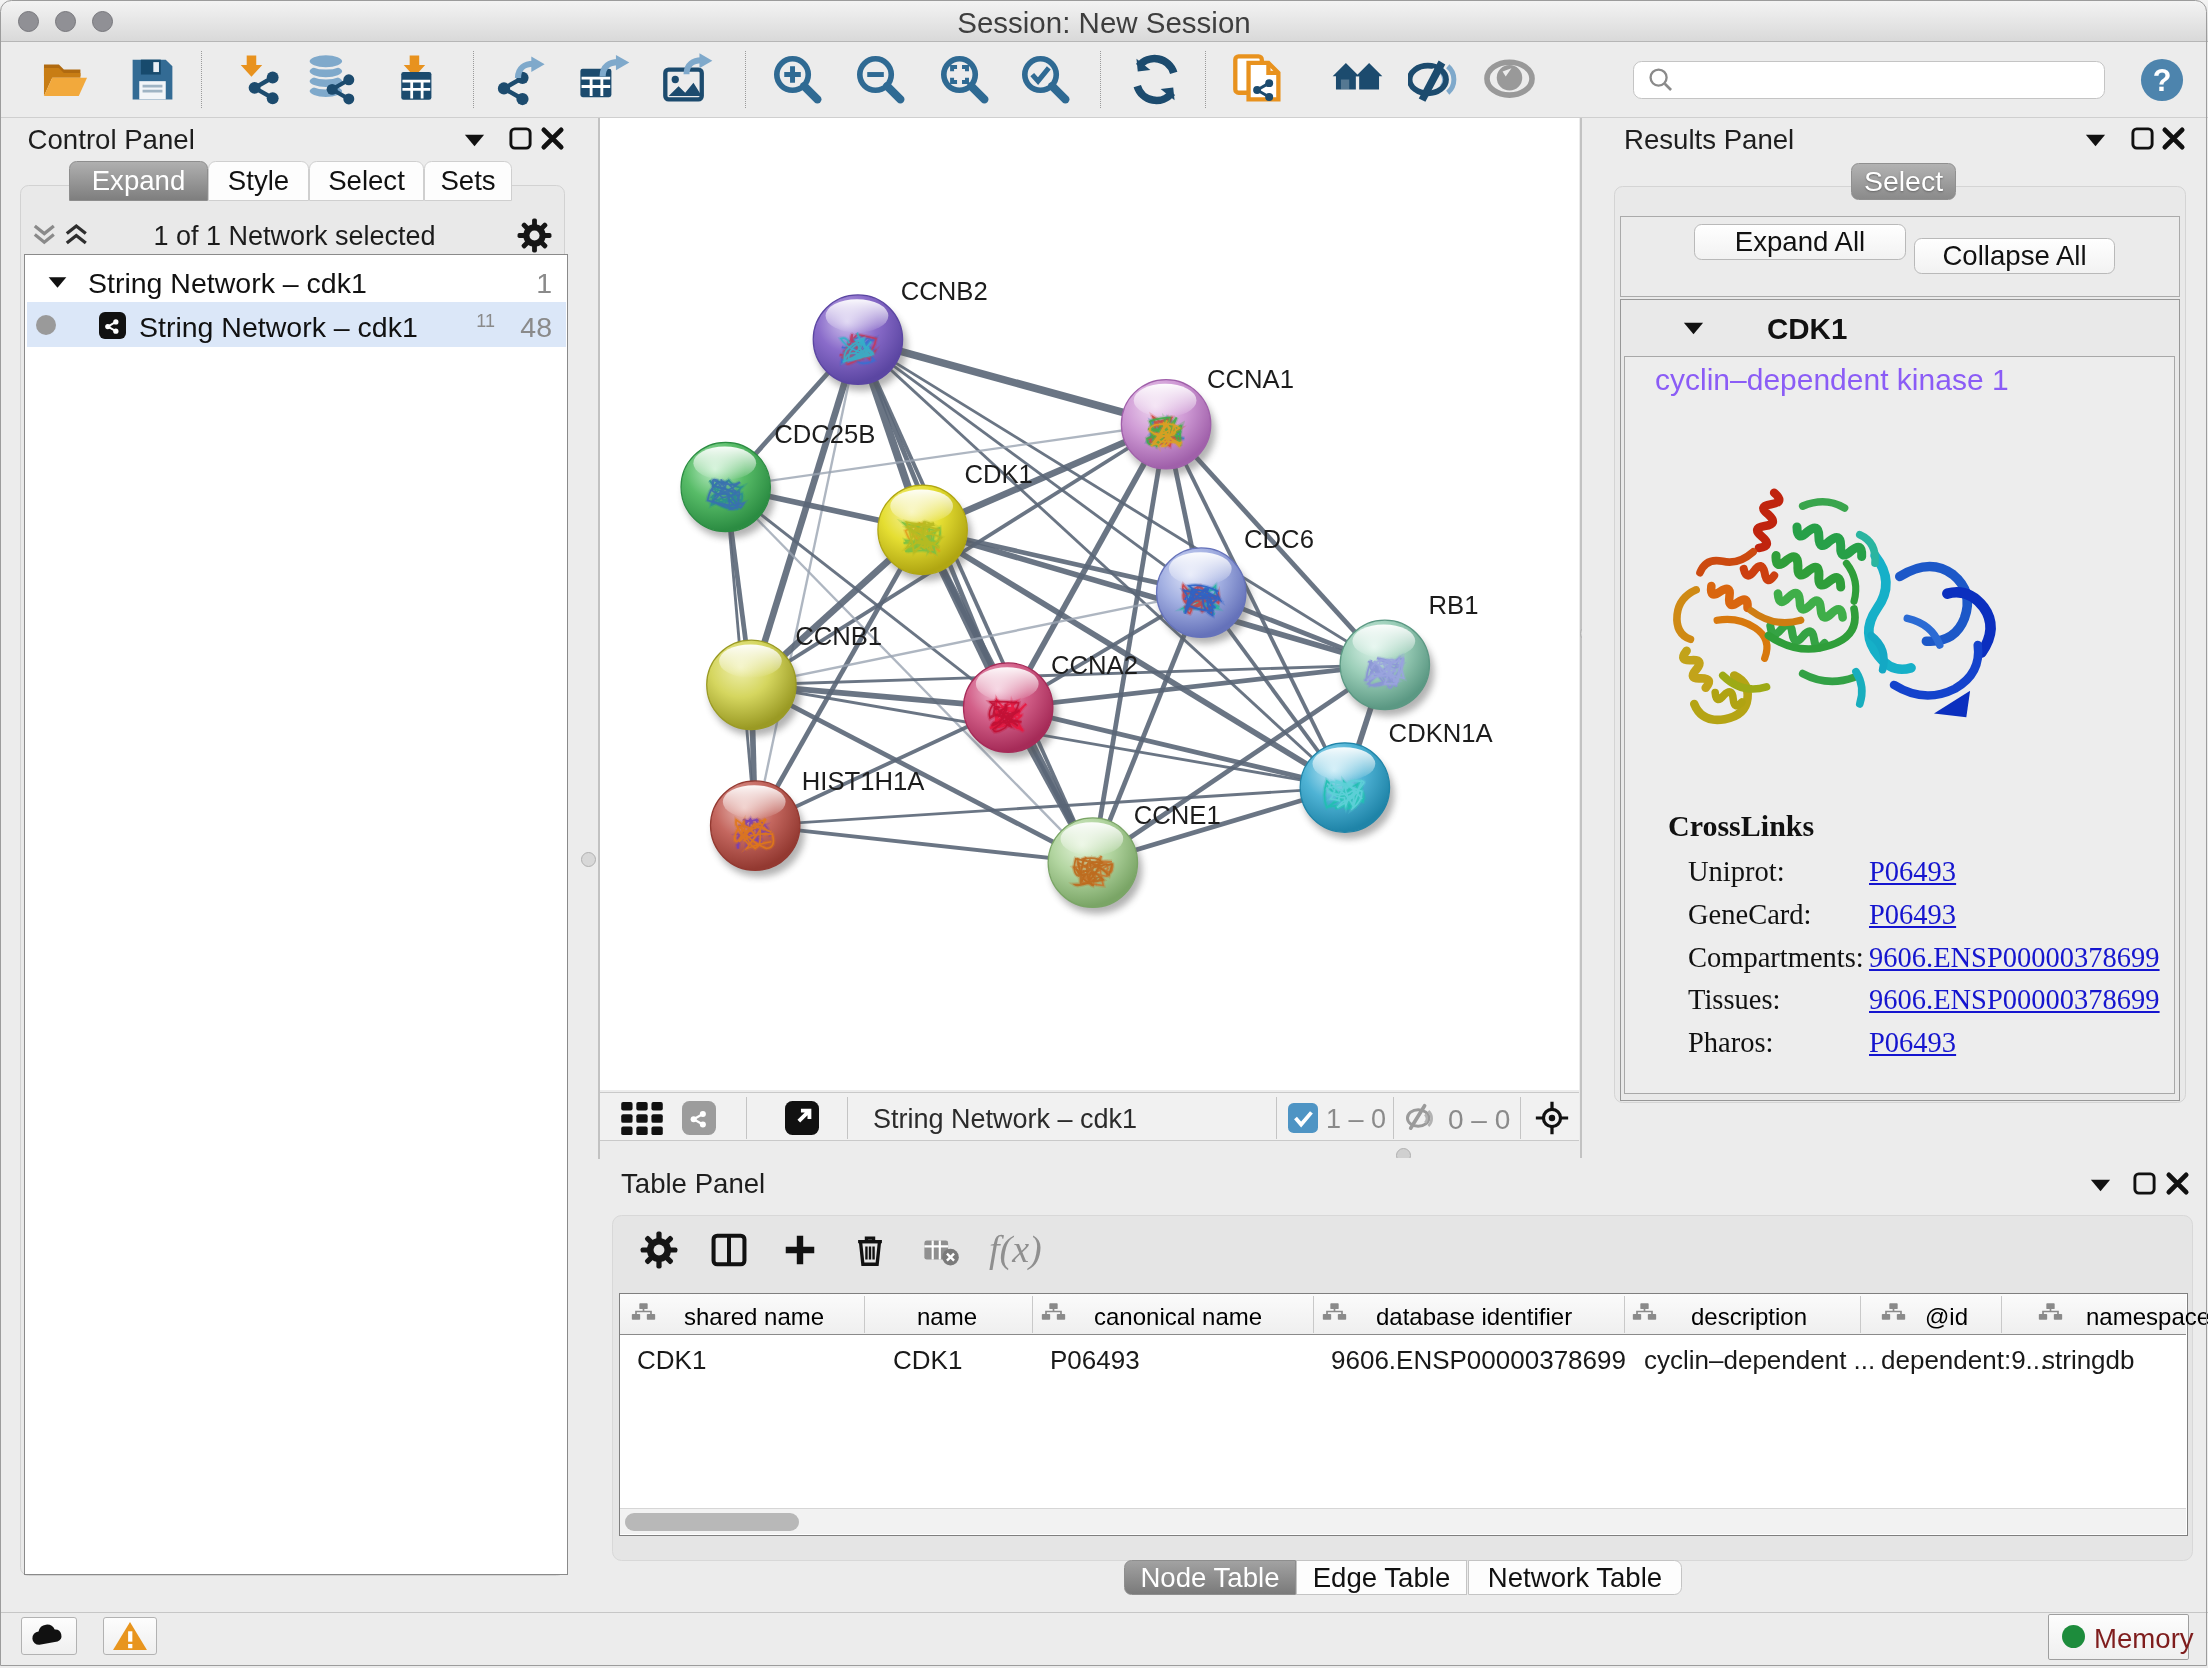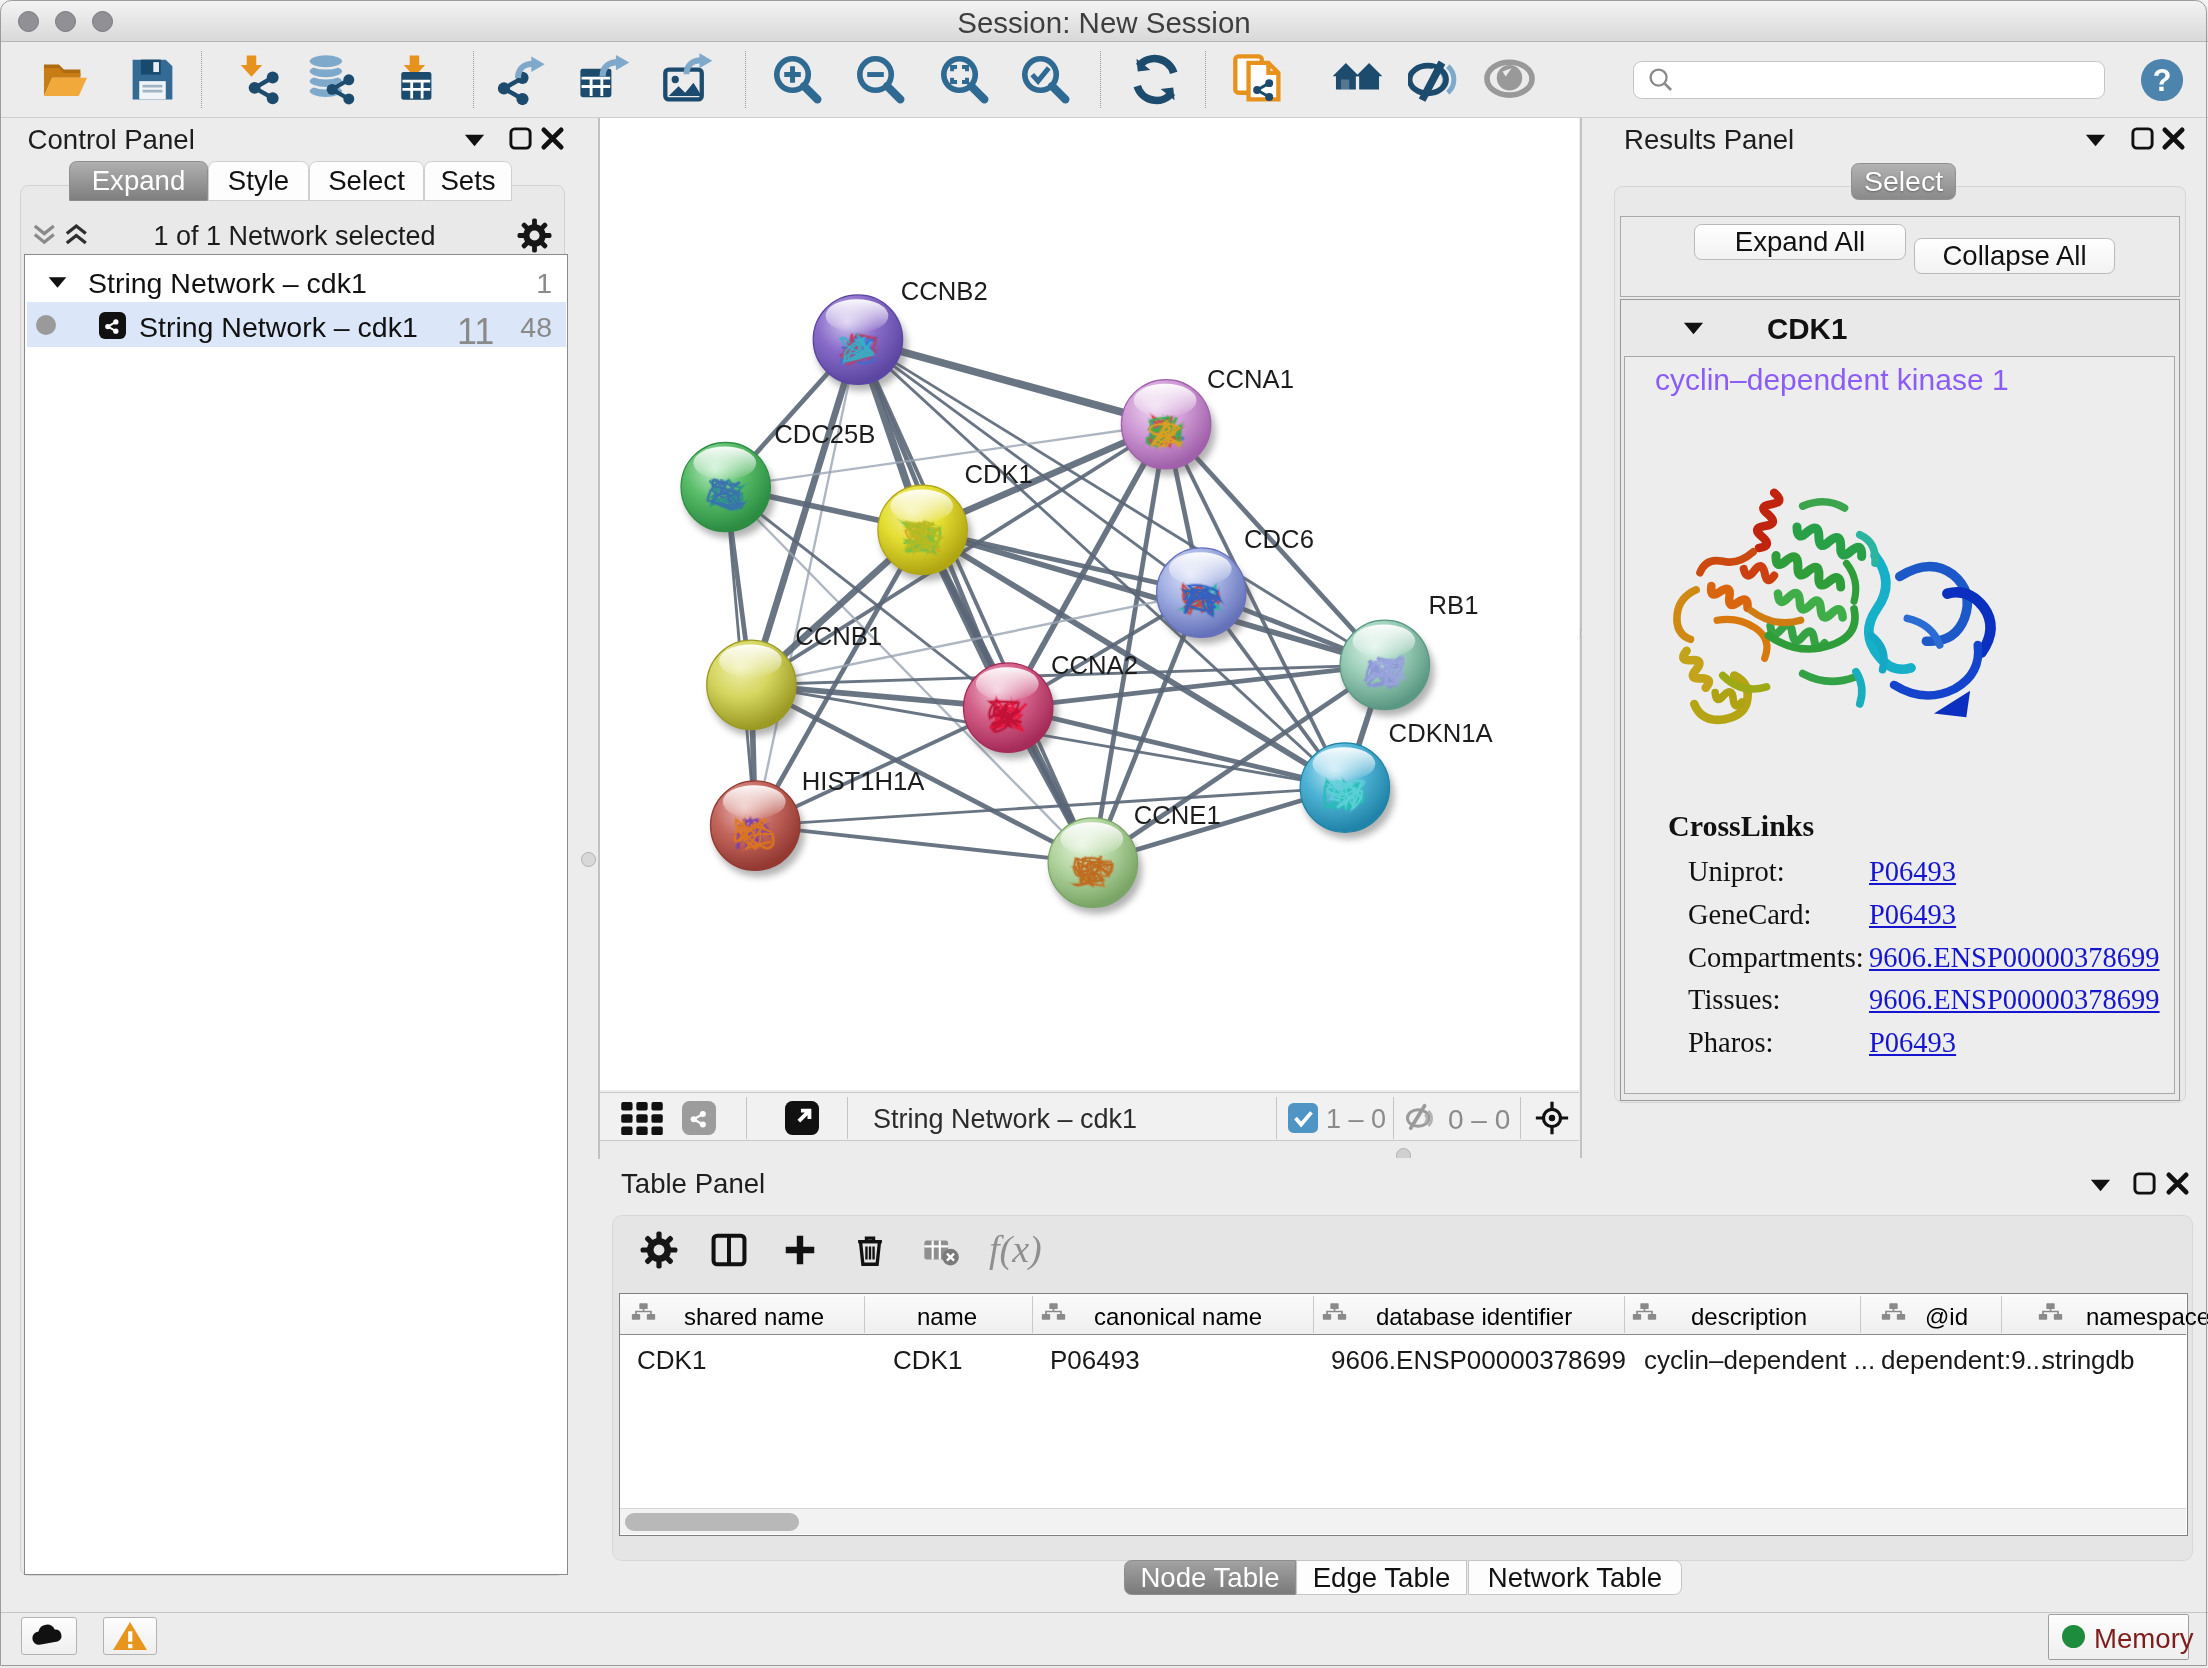--- a/index.html
+++ b/index.html
@@ -248,21 +248,21 @@
 <svg width="27" height="27" viewBox="0 0 32 32" style="position:absolute;left:99px;top:312px">
     <rect x="0" y="0" width="32" height="32" rx="7" fill="#111"></rect>
     <g transform="translate(5,5) scale(0.68)" fill="#fff">
       <circle cx="22" cy="10" r="4.6"></circle>
       <circle cx="8" cy="18" r="4.6"></circle>
       <circle cx="22" cy="26" r="4.6"></circle>
       <path d="M8 18L22 10M8 18L22 26" stroke-width="3.4" stroke-linecap="round" stroke="#fff" fill="none"></path>
     </g>
   </svg>
 <div class="abs" style="left:139px;top:311px;font-size:28.5px;color:#111">String Network – cdk1</div>
-<div class="abs" style="left:457px;top:311px;width:38px;text-align:left;font-size:36px;color:#8a8a8a">11</div>
+<div class="abs" style="left:457px;top:311px;width:38px;text-align:right;font-size:18px;color:#8a8a8a">11</div>
 <div class="abs" style="left:514px;top:311px;width:38px;text-align:right;font-size:28.5px;color:#8a8a8a">48</div>
 <div id="canvas"></div>
 <div id="vdiv1"></div>
 <div id="vdiv2"></div>
 <svg width="979" height="972" viewBox="0 0 1029 1022" style="position:absolute;left:600px;top:118px">
     <defs>
       <radialGradient id="g0" cx="0.38" cy="0.30" r="0.75">
         <stop offset="0" stop-color="#d2c6ee"></stop>
         <stop offset="0.45" stop-color="#8a6cca"></stop>
         <stop offset="0.92" stop-color="#5b46a2"></stop>

